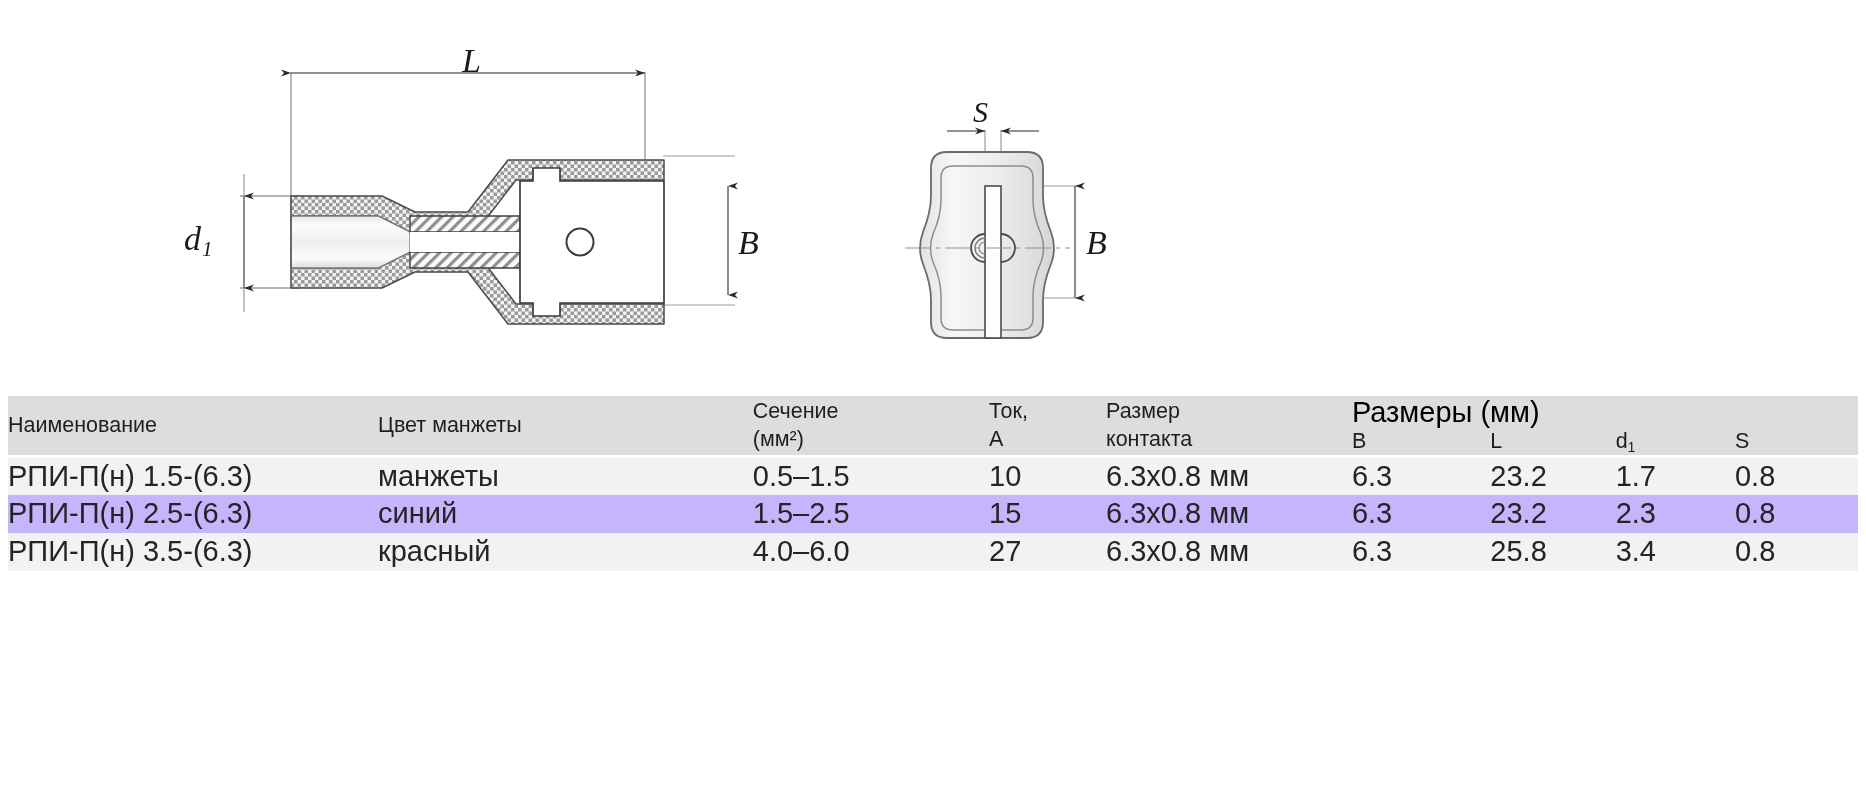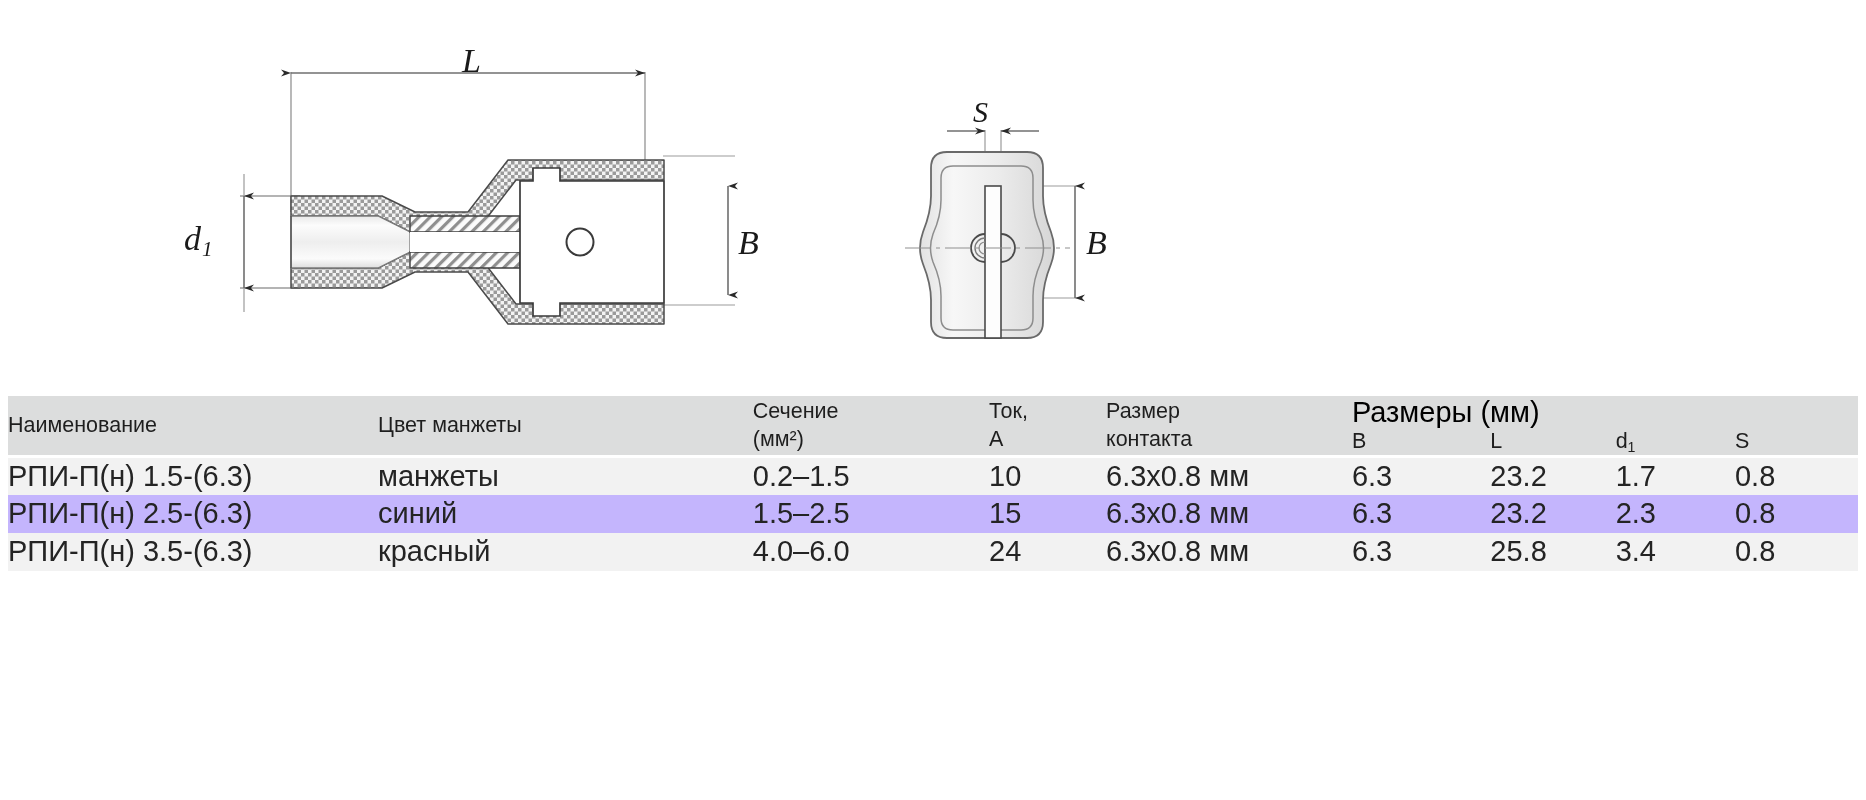--- a/index.html
+++ b/index.html
@@ -309,21 +309,21 @@
     </tr>
   </thead>
 
   <tbody id="table-body">
       <tr class="sep-row">
         <td colspan="9"></td>
       </tr>
       <tr class="row-odd">
         <td class="data-cell">РПИ-П(н) 1.5-(6.3)</td>
         <td class="data-cell">манжеты</td>
-        <td class="data-cell">0.2–1.5</td>
+        <td class="data-cell">0.5–1.5</td>
         <td class="data-cell">10</td>
         <td class="data-cell">6.3x0.8 мм</td>
         <td class="data-cell">6.3</td>
         <td class="data-cell">23.2</td>
         <td class="data-cell">1.7</td>
         <td class="data-cell last">0.8</td>
       </tr>
       <tr class="row-even">
         <td class="data-cell">РПИ-П(н) 2.5-(6.3)</td>
         <td class="data-cell">синий</td>
@@ -332,21 +332,21 @@
         <td class="data-cell">6.3x0.8 мм</td>
         <td class="data-cell">6.3</td>
         <td class="data-cell">23.2</td>
         <td class="data-cell">2.3</td>
         <td class="data-cell last">0.8</td>
       </tr>
       <tr class="row-odd">
         <td class="data-cell">РПИ-П(н) 3.5-(6.3)</td>
         <td class="data-cell">красный</td>
         <td class="data-cell">4.0–6.0</td>
-        <td class="data-cell">24</td>
+        <td class="data-cell">27</td>
         <td class="data-cell">6.3x0.8 мм</td>
         <td class="data-cell">6.3</td>
         <td class="data-cell">25.8</td>
         <td class="data-cell">3.4</td>
         <td class="data-cell last">0.8</td>
       </tr>
     </tbody>
 </table>
 
 </body></html>

